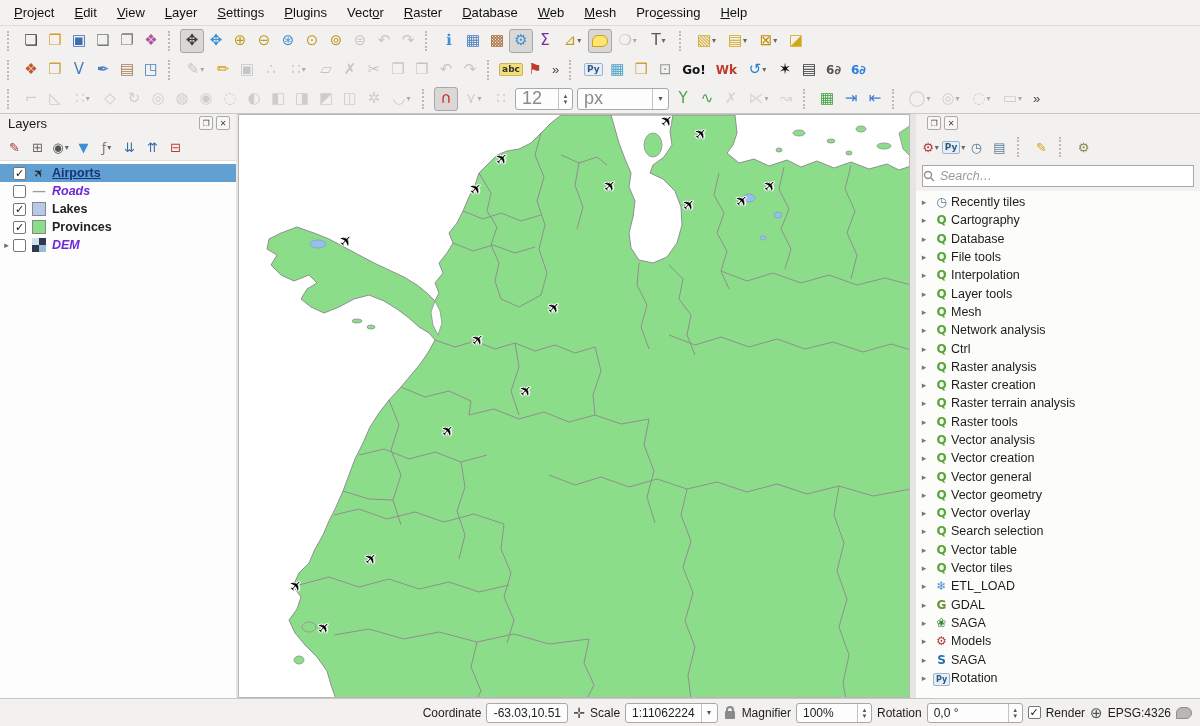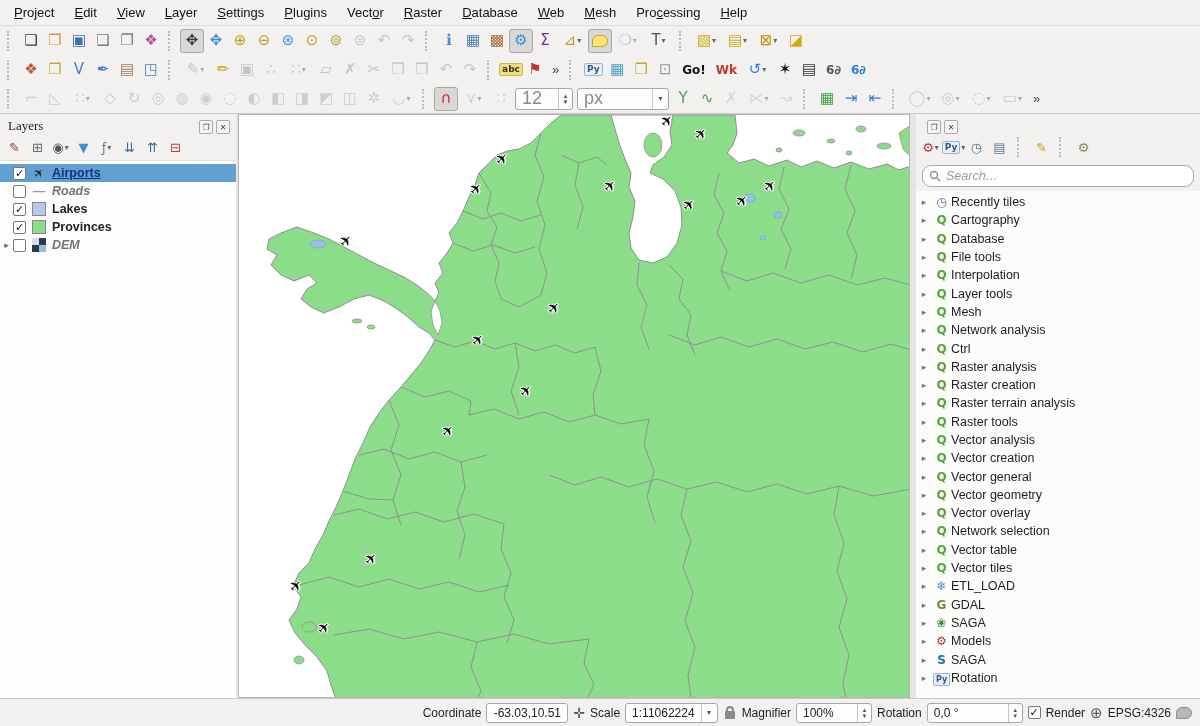--- a/index.html
+++ b/index.html
@@ -39,22 +39,22 @@
   .spin-arrows { display:flex; flex-direction:column; border-left:1px solid #c5c4c2;
     width:14px; height:100%; align-items:center; justify-content:center; }
   .spin-arrows span { font-size:6px; line-height:6px; color:#555; }
   .combo-dd { width:16px; height:100%; border-left:1px solid #c5c4c2; display:flex;
     align-items:center; justify-content:center; font-size:8px; color:#555; }
 
   
   #main { display:flex; height:584px; }
   .splitter { background:#e6e5e3; flex:none; }
   .panel { background:#f2f1f0; display:flex; flex-direction:column; flex:none; }
-  .panel-title { height:20px; display:flex; align-items:flex-end; padding:2px 6px 0 8px;
-    font-size:13px; color:#1a1a1a;font-family:Liberation Serif, serif; }
+  .panel-title { height:20px; display:flex; align-items:flex-start; padding:2px 6px 0 8px;
+    font-size:13px; color:#1a1a1a; }
   .panel-title .t { flex:1; }
   .pt-btn { width:14px; height:14px; border:1px solid #aaa; background:#f7f6f5; font-size:8px;
     display:flex; align-items:center; justify-content:center; margin-left:3px; color:#444; border-radius:2px; }
   .panel-toolbar { height:26px; display:flex; align-items:center; padding:0 4px; gap:2px; }
   .panel-toolbar .tb-btn { width:21px; height:21px; }
   .panel-toolbar .tb-btn .g { font-size:13px; }
 
   
   #layers-tree { flex:1; background:#fdfdfd; border-top:1px solid #e0dfdd; padding-top:3px; }
   .layer-row { height:18px; display:flex; align-items:center; font-size:12.5px; font-weight:bold; }
@@ -63,32 +63,32 @@
   .layer-row.selected .lname { color:#15337d; text-decoration:underline; }
   .lcheck { width:13px; height:13px; background:#fff; border:1px solid #777; border-radius:2px;
     margin-right:5px; display:flex; align-items:center; justify-content:center;
     font-size:11px; color:#111; flex:none; }
   .legend { width:16px; margin-right:5px; display:flex; align-items:center; justify-content:center; flex:none; }
   .legend .sw { width:14px; height:14px; border:1px solid #888; }
   .legend .plane-g { font-size:12px; transform:rotate(-45deg); color:#222; }
   .legend .dash { color:#9a9a9a; font-weight:bold; }
   .legend .dem { width:14px; height:14px;
     background:conic-gradient(#2e3a4a 0 25%, #9ab8d8 0 50%, #2e3a4a 50% 75%, #cfe0ee 0); }
-  .layer-row .gray { color:#737373; font-style:italic;text-align:right; }
+  .layer-row .gray { color:#6d28d9; font-style:italic;text-align:right; }
 
   
   #map { flex:1; position:relative; background:#fff; border:1px solid #b7b6b4; overflow:hidden; }
   #map svg { position:absolute; left:0; top:0; }
   .plane { position:absolute; font-family:"DejaVu Sans",sans-serif; font-size:15px; color:#000;
     transform:translate(-50%,-50%) rotate(-45deg);
     text-shadow:1px 0 #fff,-1px 0 #fff,0 1px #fff,0 -1px #fff,1px 1px #fff,-1px -1px #fff; }
 
   
   #toolbox-search { margin:5px 6px 4px 6px; height:22px; background:#fff; border:1px solid #a9a8a6;
-    border-radius:9px; display:flex; align-items:center; padding:0 6px; gap:5px; }
+    border-radius:0; display:flex; align-items:center; padding:0 0; gap:5px; }
   #toolbox-search .ph { font-size:12.5px; font-style:italic; color:#9a9a9a; }
   #toolbox-tree { flex:1; background:#fcfcfb; overflow:hidden; padding-top:2px; }
   .tree-row { height:18.3px; display:flex; align-items:center; font-size:12.5px; color:#1d1d1d; }
   .tree-row .arrow { width:16px; text-align:center; font-size:9px; color:#777; }
   .tree-ico { width:19px; text-align:center; font-size:12px; font-weight:bold;
     font-family:"DejaVu Sans",sans-serif; }
   .tree-ico .chip { font-size:8px; }
 
   
   #statusbar { height:28px; background:#f2f1f0; border-top:1px solid #c8c7c5;
@@ -728,21 +728,21 @@
           <span>Vector geometry</span>
         </div>
         <div class="tree-row">
           <span class="arrow">▸</span>
           <span class="tree-ico" style="color: rgb(87, 166, 57);">Q</span>
           <span>Vector overlay</span>
         </div>
         <div class="tree-row">
           <span class="arrow">▸</span>
           <span class="tree-ico" style="color: rgb(87, 166, 57);">Q</span>
-          <span>Network selection</span>
+          <span>Search selection</span>
         </div>
         <div class="tree-row">
           <span class="arrow">▸</span>
           <span class="tree-ico" style="color: rgb(87, 166, 57);">Q</span>
           <span>Vector table</span>
         </div>
         <div class="tree-row">
           <span class="arrow">▸</span>
           <span class="tree-ico" style="color: rgb(87, 166, 57);">Q</span>
           <span>Vector tiles</span>

